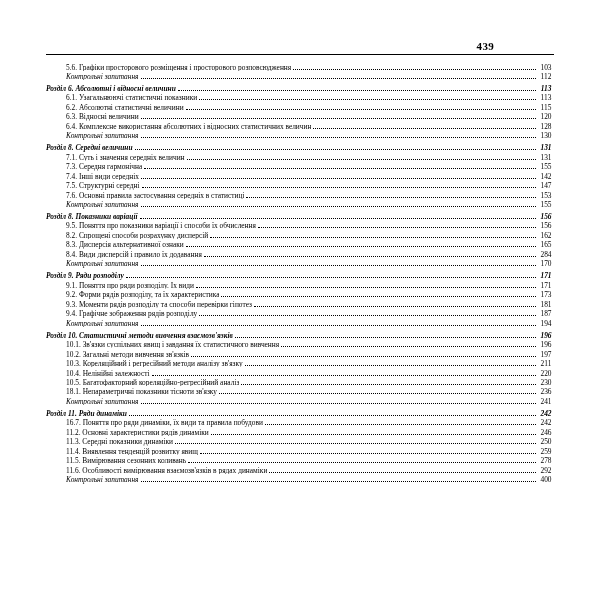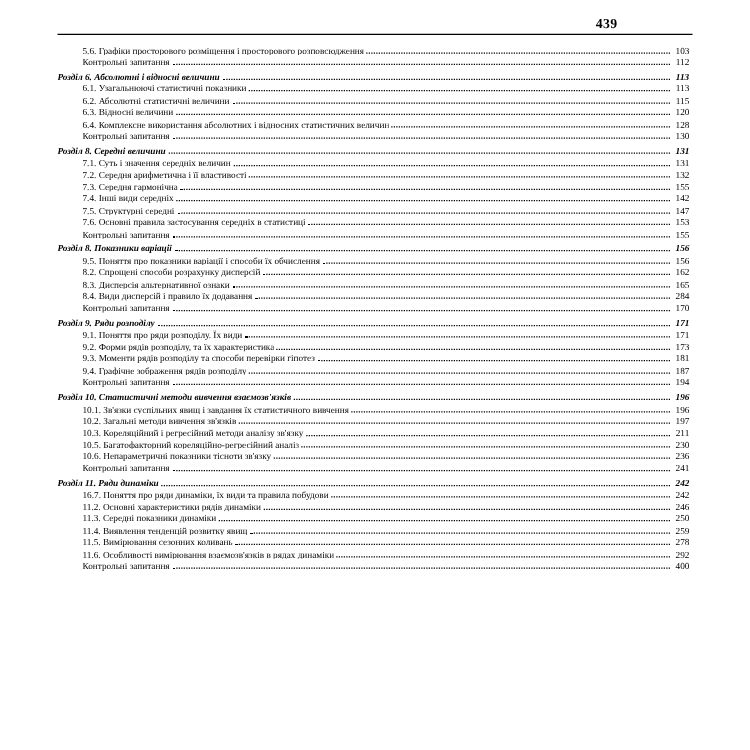--- a/index.html
+++ b/index.html
@@ -12,21 +12,21 @@
     height: 600px;
     font-family: "Liberation Serif", serif;
     color: #000000;
     overflow: hidden;
   }
   .page {
     position: relative;
     width: 600px;
     height: 482px;
     box-sizing: border-box;
-    padding: 13px 46px 20px 46px;
+    padding: 40px 46px 20px 46px;
   }
   .page-header {
     text-align: right;
     font-size: 11px;
     font-weight: bold;
     letter-spacing: 0.3px;
     padding-right: 60px;
     margin-bottom: 2px;
   }
   .header-rule {
@@ -64,20 +64,21 @@
     min-width: 16px;
   }
   
   .row.chapter {
     font-weight: bold;
     margin-top: 2.4px;
   }
   .row.chapter .pg { font-weight: bold; }
   
   .row.italic .label {
+    font-style: italic;
   }
   
   .lvl-sub  { padding-left: 20px; }
   .lvl-chap { padding-left: 0px; font-style: italic; }
   .lvl-ital { padding-left: 20px; }
 </style>
 </head>
 <body>
 
 <div class="page">
@@ -130,25 +131,20 @@
         <span class="label">Розділ 8. Середні величини</span>
         <span class="dots"></span>
         <span class="pg">131</span>
       </div>
       <div class="row lvl-sub">
         <span class="label">7.1. Суть і значення середніх величин</span>
         <span class="dots"></span>
         <span class="pg">131</span>
       </div>
       <div class="row lvl-sub">
-        <span class="label">7.2. Середня арифметична і її властивості</span>
-        <span class="dots"></span>
-        <span class="pg">132</span>
-      </div>
-      <div class="row lvl-sub">
         <span class="label">7.3. Середня гармонічна</span>
         <span class="dots"></span>
         <span class="pg">155</span>
       </div>
       <div class="row lvl-sub">
         <span class="label">7.4. Інші види середніх</span>
         <span class="dots"></span>
         <span class="pg">142</span>
       </div>
       <div class="row lvl-sub">
@@ -240,26 +236,31 @@
         <span class="label">10.2. Загальні методи вивчення зв'язків</span>
         <span class="dots"></span>
         <span class="pg">197</span>
       </div>
       <div class="row lvl-sub">
         <span class="label">10.3. Кореляційний і регресійний методи аналізу зв'язку</span>
         <span class="dots"></span>
         <span class="pg">211</span>
       </div>
       <div class="row lvl-sub">
+        <span class="label">10.4. Нелінійні залежності</span>
+        <span class="dots"></span>
+        <span class="pg">220</span>
+      </div>
+      <div class="row lvl-sub">
         <span class="label">10.5. Багатофакторний кореляційно-регресійний аналіз</span>
         <span class="dots"></span>
         <span class="pg">230</span>
       </div>
       <div class="row lvl-sub">
-        <span class="label">10.6. Непараметричні показники тісноти зв'язку</span>
+        <span class="label">18.1. Непараметричні показники тісноти зв'язку</span>
         <span class="dots"></span>
         <span class="pg">236</span>
       </div>
       <div class="row italic lvl-ital">
         <span class="label">Контрольні запитання</span>
         <span class="dots"></span>
         <span class="pg">241</span>
       </div>
       <div class="row chapter lvl-chap">
         <span class="label">Розділ 11. Ряди динаміки</span>

